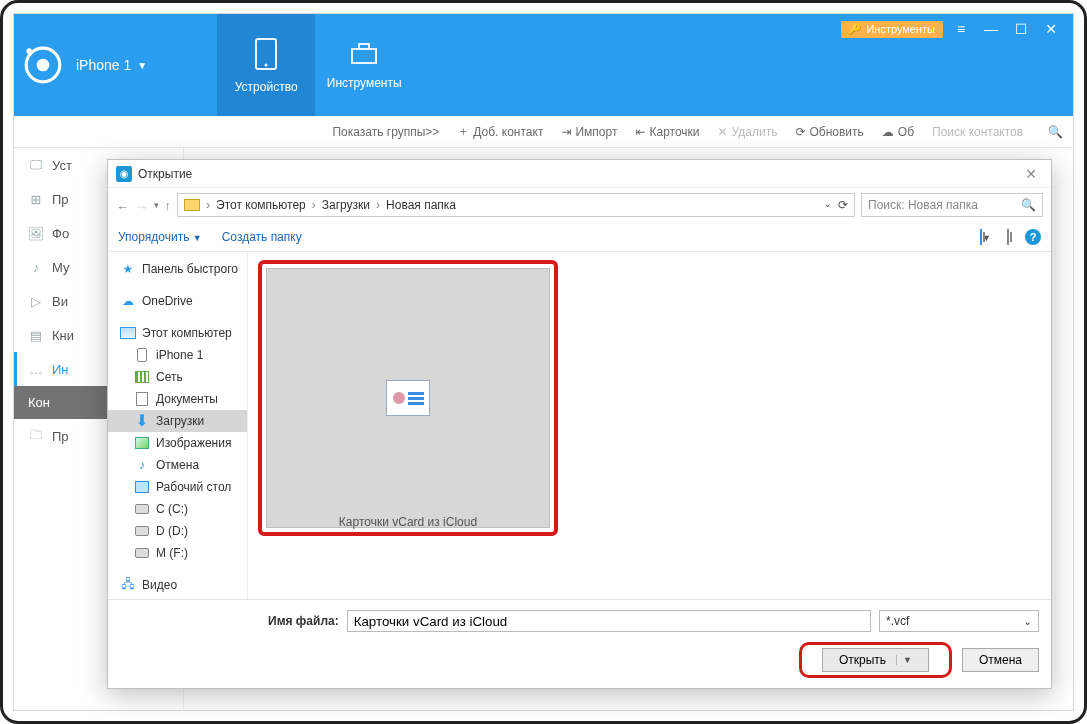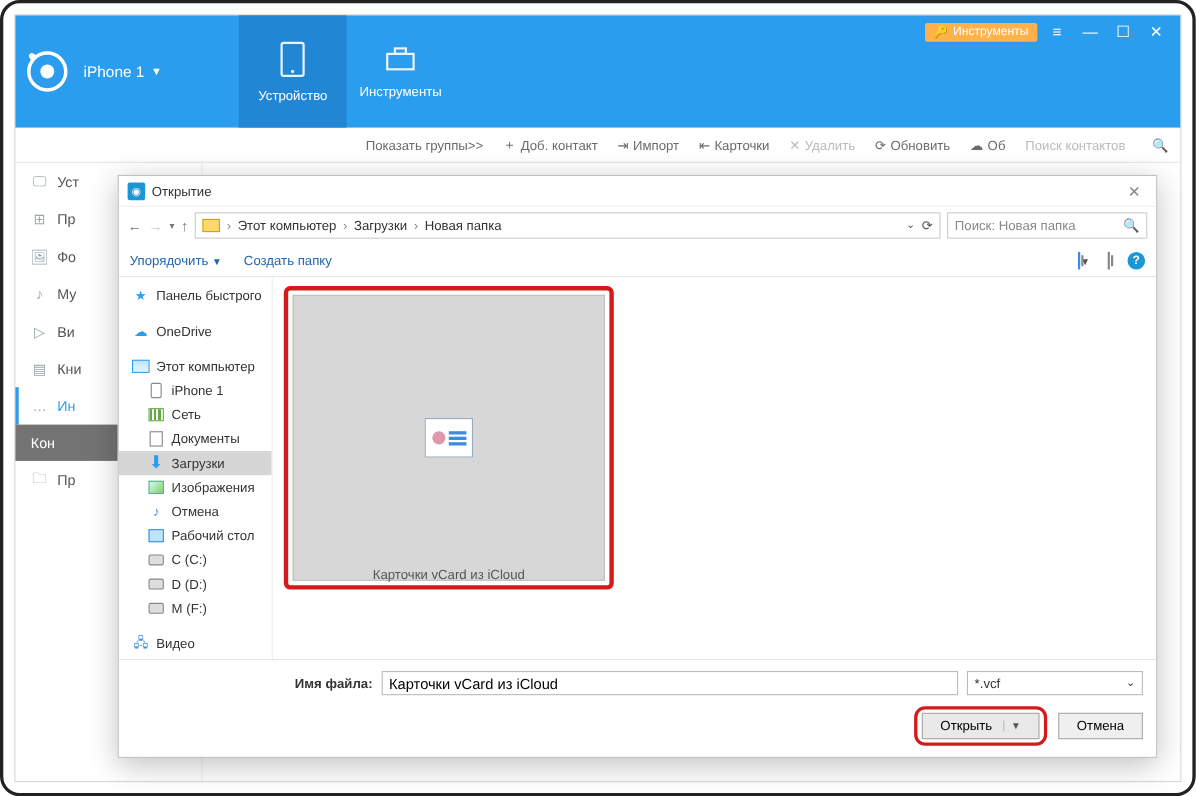--- a/index.html
+++ b/index.html
@@ -90,21 +90,21 @@
 .vcard-ic .lines span { width: 16px; height: 3px; background: #3a8de0; }
 .file-caption { position: absolute; bottom: -2px; width: 100%; text-align: center; font-size: 12px; color: #555; }
 .preview-pane { width: 98px; border-left: 1px solid #eee; display: flex; align-items: center; justify-content: center; text-align: center; color: #777; font-size: 12px; padding: 0 6px; }
 
 .dlg-footer { border-top: 1px solid #e6e6e6; padding: 10px 12px; display: flex; flex-direction: column; gap: 10px; }
 .fn-row { display: flex; align-items: center; gap: 8px; }
 .fn-row .lbl { white-space: nowrap; font-weight: bold; }
 .fn-input { flex: 1; height: 22px; border: 1px solid #bbb; padding: 0 6px; }
 .ft-select { width: 160px; height: 22px; border: 1px solid #bbb; padding: 0 6px; display: flex; align-items: center; justify-content: space-between; color: #333; }
 .btn-row { display: flex; justify-content: flex-end; gap: 10px; align-items: center; }
-.open-wrap { border: 3px solid #d41a1a; border-radius: 10px; padding: 3px 4px; }
+.open-wrap { border: 3px solid #d41a1a; border-radius: 10px; padding: 3px 20px; }
 .btn { height: 24px; border: 1px solid #aaa; background: #efefef; padding: 0 16px; display: flex; align-items: center; gap: 6px; font-size: 12px; }
 .btn.primary { background: #e9e9e9; }
 .btn .dd { font-size: 9px; color: #555; border-left: 1px solid #bbb; padding-left: 6px; margin-left: 4px; }
 </style>
 </head>
 <body>
 
 <div class="app">
   <div class="app-header">
     <div class="app-logo">

